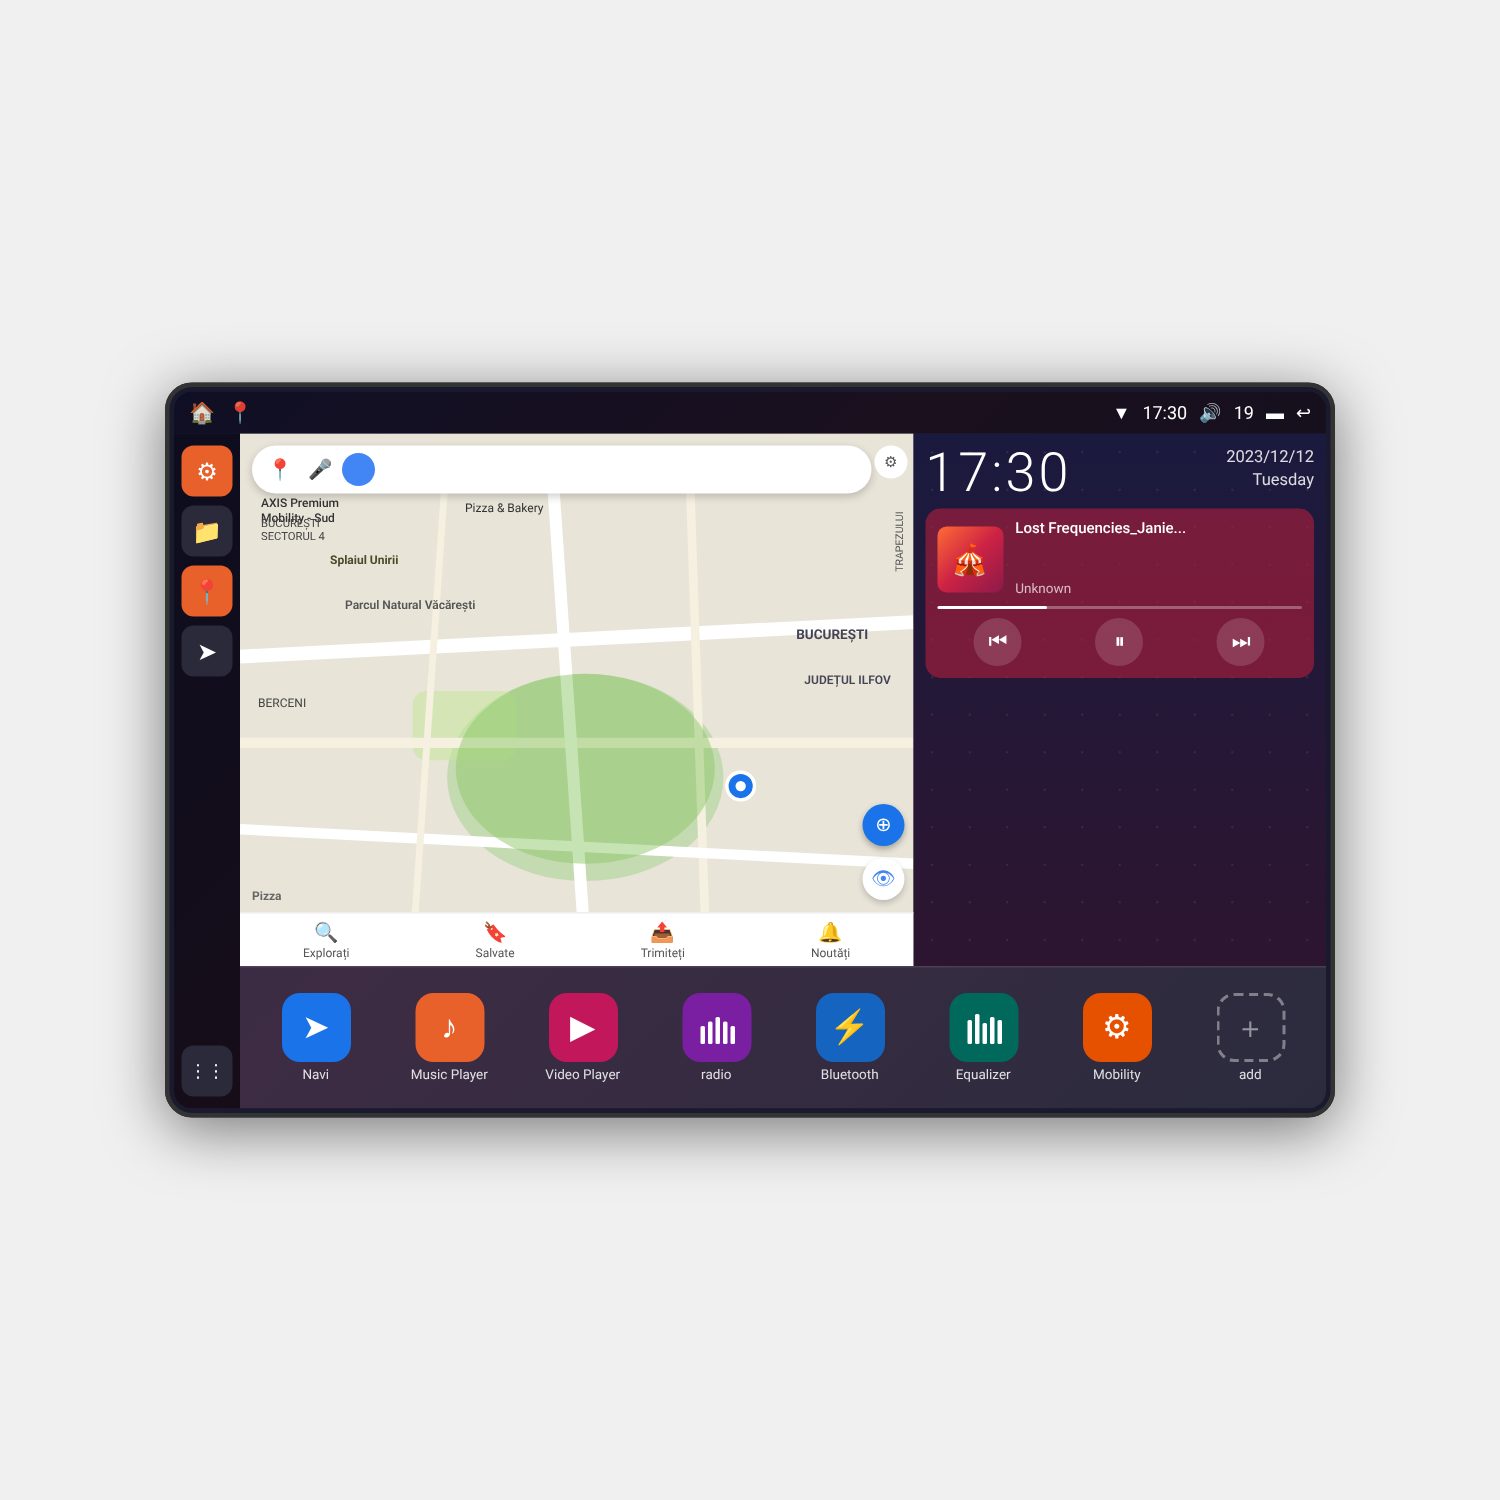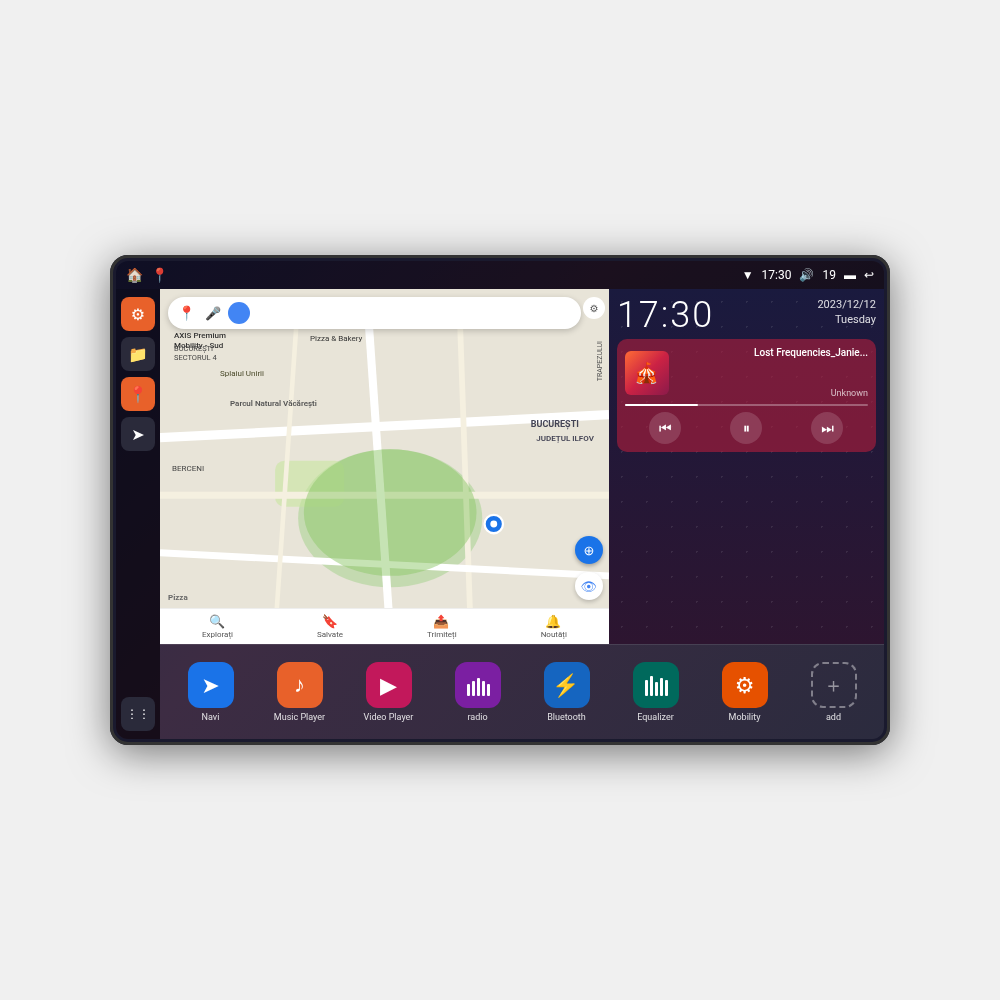--- a/index.html
+++ b/index.html
@@ -284,21 +284,20 @@
       justify-content: center;
       overflow: hidden;
       position: relative;
     }
     .music-album-crowd {
       font-size: 20px;
     }
     .music-text {
       flex: 1;
       min-width: 0;
-      text-align: right;
     }
     .music-title {
       color: white;
       font-size: 10px;
       font-weight: 500;
       white-space: nowrap;
       overflow: hidden;
       text-overflow: ellipsis;
     }
     .music-artist {
@@ -488,25 +487,25 @@
 
                 <ellipse cx="200" cy="185" rx="75" ry="55" fill="#8dc86a" opacity="0.5"></ellipse>
 
                 <circle cx="290" cy="195" r="8" fill="#1a73e8" stroke="white" stroke-width="2"></circle>
                 <circle cx="290" cy="195" r="3" fill="white"></circle>
               </svg>
 
               <div style="position:absolute;top:42px;left:14px;font-size:8px;color:#333;font-weight:500;line-height:1.3;">AXIS Premium<br>Mobility - Sud</div>
               <div style="position:absolute;top:45px;left:150px;font-size:8px;color:#333;text-align:center;">Pizza &amp; Bakery</div>
               <div style="position:absolute;top:52px;right:5px;font-size:7px;color:#555;writing-mode:vertical-rl;transform:rotate(180deg);">TRAPEZULUI</div>
-              <div style="position:absolute;top:80px;left:60px;font-size:8px;color:#4a4a2a;font-weight:400;">Splaiul Unirii</div>
+              <div style="position:absolute;top:80px;left:60px;font-size:8px;color:#4a4a2a;font-weight:700;">Splaiul Unirii</div>
               <div style="position:absolute;top:110px;left:70px;font-size:8px;color:#555;font-weight:600;">Parcul Natural Văcărești</div>
               <div style="position:absolute;top:130px;right:30px;font-size:9px;color:#445;font-weight:700;">BUCUREȘTI</div>
               <div style="position:absolute;top:55px;left:14px;font-size:7.5px;color:#444;">BUCUREȘTI<br>SECTORUL 4</div>
-              <div style="position:absolute;top:145px;right:15px;font-size:8px;color:#445;font-weight:600;">JUDEȚUL ILFOV</div>
+              <div style="position:absolute;top:160px;right:15px;font-size:8px;color:#445;font-weight:600;">JUDEȚUL ILFOV</div>
               <div style="position:absolute;top:175px;left:12px;font-size:8px;color:#444;">BERCENI</div>
               <div style="position:absolute;bottom:42px;left:8px;font-size:8px;color:#666;font-weight:bold;">Pizza</div>
 
               <div class="map-search-bar">
                 <span class="map-search-pin">📍</span>
                 <span class="map-search-mic">🎤</span>
                 <div class="map-search-avatar"></div>
               </div>
               <div class="map-settings-btn">⚙</div>
 

